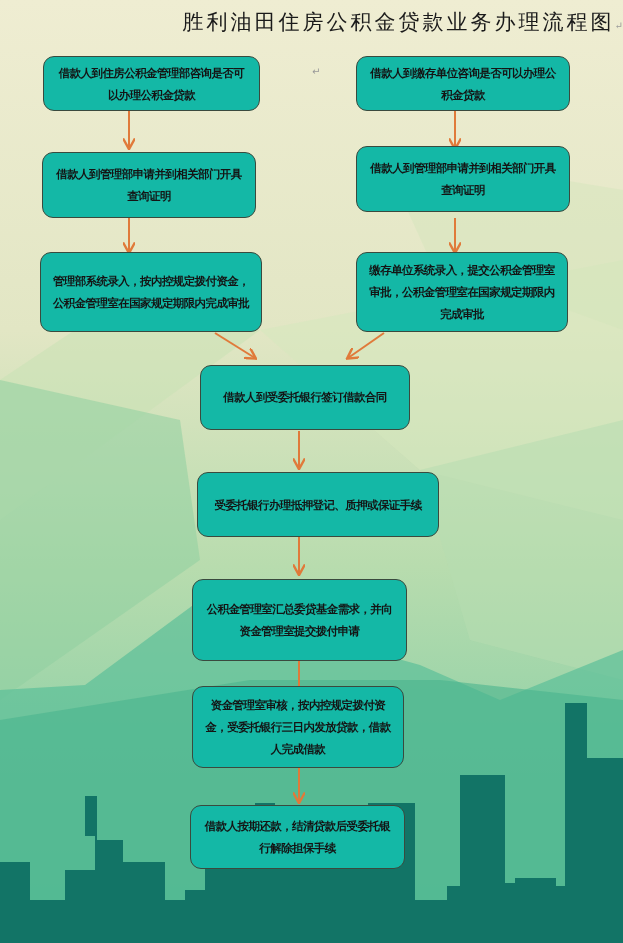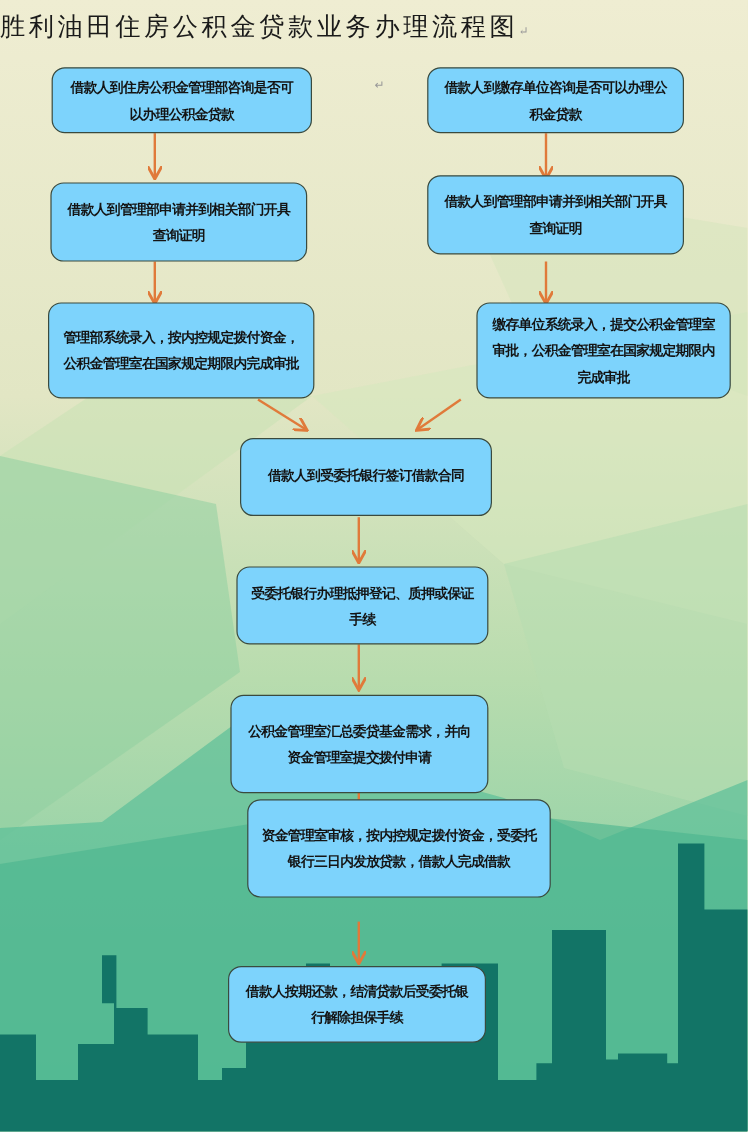--- a/index.html
+++ b/index.html
@@ -4,27 +4,27 @@
 <style>
   html, body { margin: 0; padding: 0; }
   body {
     width: 623px; height: 943px; overflow: hidden; position: relative;
     font-family: "DejaVu Sans", sans-serif;
     background: #eeeccf;
   }
   .bg { position: absolute; inset: 0; width: 623px; height: 943px; }
   .title {
     position: absolute; left: 0; width: 623px; top: 8px;
-    text-align: left; font-family: "DejaVu Serif", serif;
+    text-align: right; font-family: "DejaVu Serif", serif;
     font-size: 21px; letter-spacing: 3px; color: #1a1a1a;
   }
   .mark { color: #999; font-size: 10px; letter-spacing: 0; }
   .box {
     position: absolute; box-sizing: border-box;
-    background: #7dd3fc;
+    background: #14b8a6;
     border: 1.5px solid #3a4a3e;
     border-radius: 11px;
     display: flex; align-items: center; justify-content: center;
     text-align: center;
     font-family: "DejaVu Sans", sans-serif;
     font-weight: bold; font-size: 11.5px; line-height: 22px;
     color: #141414; padding: 4px 10px;
     letter-spacing: -0.6px;
   }
   .box .t { display: block; }
@@ -99,31 +99,31 @@
 <div class="box" style="left:40px;top:252px;width:222px;height:80px;">
   <span class="t">管理部系统录入，按内控规定拨付资金，公积金管理室在国家规定期限内完成审批</span>
 </div>
 
 <div class="box" style="left:356px;top:56px;width:214px;height:55px;justify-content:center;">
   <span class="t">借款人到缴存单位咨询是否可以办理公积金贷款</span>
 </div>
 <div class="box" style="left:356px;top:146px;width:214px;height:66px;">
   <span class="t">借款人到管理部申请并到相关部门开具查询证明</span>
 </div>
-<div class="box" style="left:356px;top:252px;width:212px;height:80px;margin-left:41px;">
+<div class="box" style="left:356px;top:252px;width:212px;height:80px;">
   <span class="t">缴存单位系统录入，提交公积金管理室审批，公积金管理室在国家规定期限内完成审批</span>
 </div>
 
 <div class="box" style="left:200px;top:365px;width:210px;height:65px;font-family:Liberation Mono, monospace;">
   <span class="t">借款人到受委托银行签订借款合同</span>
 </div>
-<div class="box" style="left:197px;top:472px;width:210px;height:65px;">
+<div class="box" style="left:197px;top:472px;width:242px;height:65px;">
   <span class="t">受委托银行办理抵押登记、质押或保证手续</span>
 </div>
 <div class="box" style="left:192px;top:579px;width:215px;height:82px;">
   <span class="t">公积金管理室汇总委贷基金需求，并向资金管理室提交拨付申请</span>
 </div>
-<div class="box" style="left:192px;top:666px;width:253px;height:82px;margin-left:14px;">
+<div class="box" style="left:192px;top:686px;width:212px;height:82px;">
   <span class="t">资金管理室审核，按内控规定拨付资金，受委托银行三日内发放贷款，借款人完成借款</span>
 </div>
 <div class="box" style="left:190px;top:805px;width:215px;height:64px;">
   <span class="t">借款人按期还款，结清贷款后受委托银行解除担保手续</span>
 </div>
 
 </body></html>

